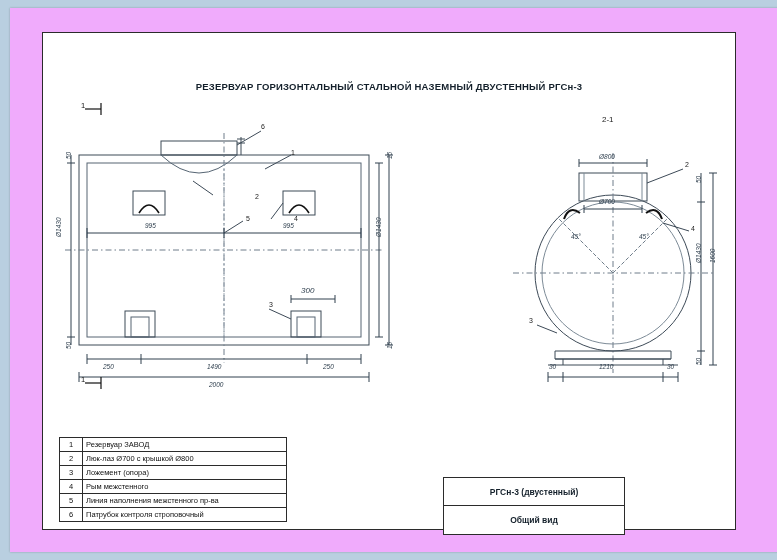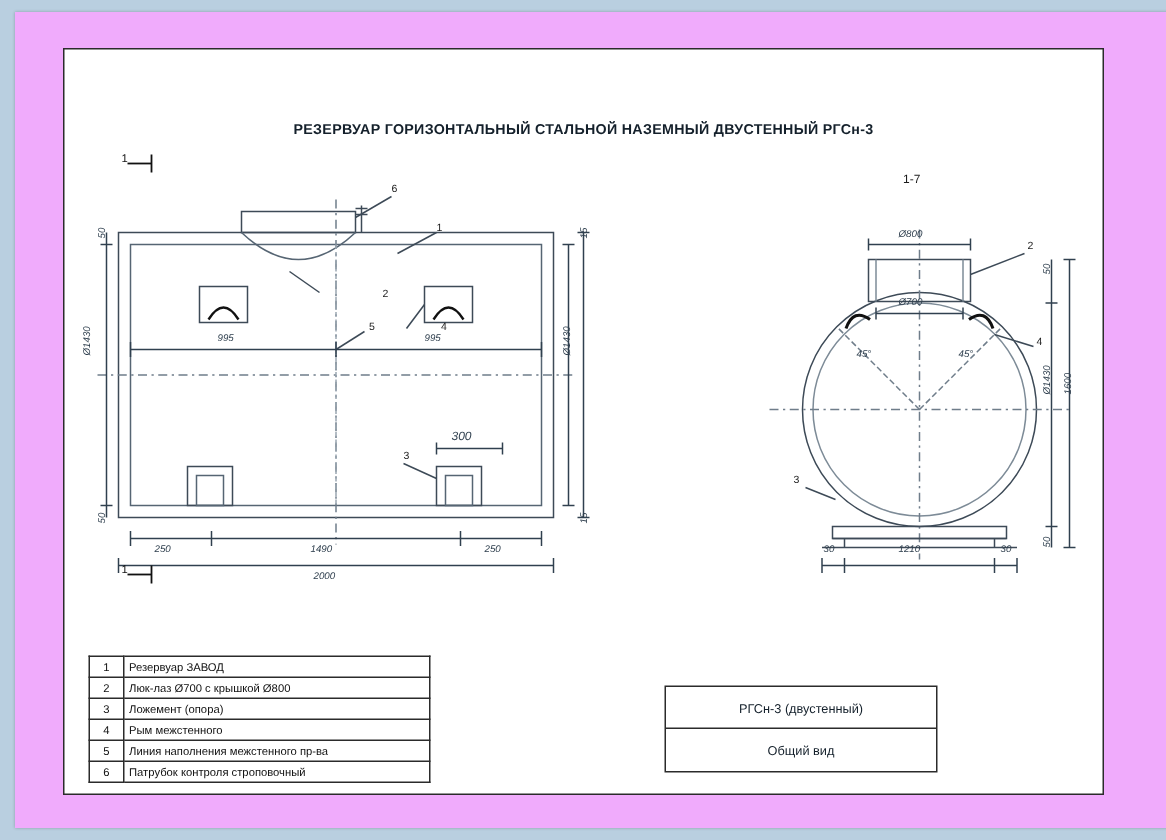--- a/index.html
+++ b/index.html
@@ -36,22 +36,22 @@
   #legend{
     position:absolute;left:16px;top:404px;width:228px;
     border:1px solid #2b2b2b;border-collapse:collapse;
     font-size:7.5px;color:#101010;background:#fff;
   }
   #legend td{border:1px solid #2b2b2b;padding:1px 3px;height:11px;}
   #legend td.num{width:16px;text-align:center;}
 
   
   #titleblock{
-    position:absolute;left:400px;top:424px;width:180px;height:56px;
-    border:1px solid #2b2b2b;background:#fff;
+    position:absolute;left:400px;top:444px;width:180px;height:56px;
+    border:1px solid #2b2b2b;background:#fff;font-weight:bold;
   }
   #titleblock .row{
     height:27px;display:flex;align-items:center;justify-content:center;
     font-size:8.5px;color:#14202b;
   }
   #titleblock .row.first{border-bottom:1px solid #2b2b2b;}
 
   
   #logo{position:absolute;left:595px;top:420px;width:120px;height:62px;}
   #logo .mark{position:absolute;left:0;top:2px;width:34px;height:30px;}
@@ -230,21 +230,21 @@
     <div class="dim" style="left:343px;top:126px;transform:rotate(-90deg);transform-origin:left top;">15</div>
     <div class="dim" style="left:343px;top:316px;transform:rotate(-90deg);transform-origin:left top;">15</div>
 
     <div class="lbl" style="left:248px;top:116px;">1</div>
     <div class="lbl" style="left:212px;top:160px;">2</div>
     <div class="lbl" style="left:226px;top:268px;">3</div>
     <div class="lbl" style="left:251px;top:182px;">4</div>
     <div class="lbl" style="left:203px;top:182px;">5</div>
     <div class="lbl" style="left:218px;top:90px;">6</div>
 
-    <div class="lbl" style="left:559px;top:82px;font-size:8px;">1-7</div>
+    <div class="lbl" style="left:559px;top:82px;font-size:8px;">2-1</div>
 
     <div class="dim" style="left:556px;top:120px;">Ø800</div>
     <div class="dim" style="left:556px;top:165px;">Ø700</div>
     <div class="dim" style="left:652px;top:230px;transform:rotate(-90deg);transform-origin:left top;">Ø1430</div>
     <div class="dim" style="left:666px;top:230px;transform:rotate(-90deg);transform-origin:left top;">1600</div>
     <div class="dim" style="left:556px;top:330px;">1210</div>
     <div class="dim" style="left:506px;top:330px;">30</div>
     <div class="dim" style="left:624px;top:330px;">30</div>
     <div class="dim" style="left:652px;top:150px;transform:rotate(-90deg);transform-origin:left top;">50</div>
     <div class="dim" style="left:652px;top:332px;transform:rotate(-90deg);transform-origin:left top;">50</div>

